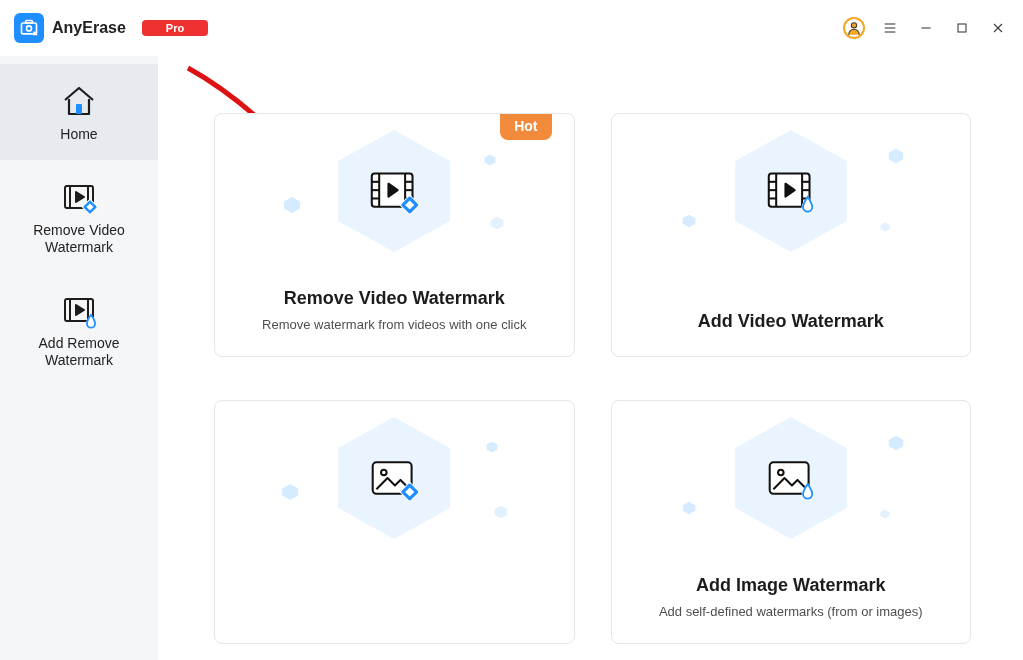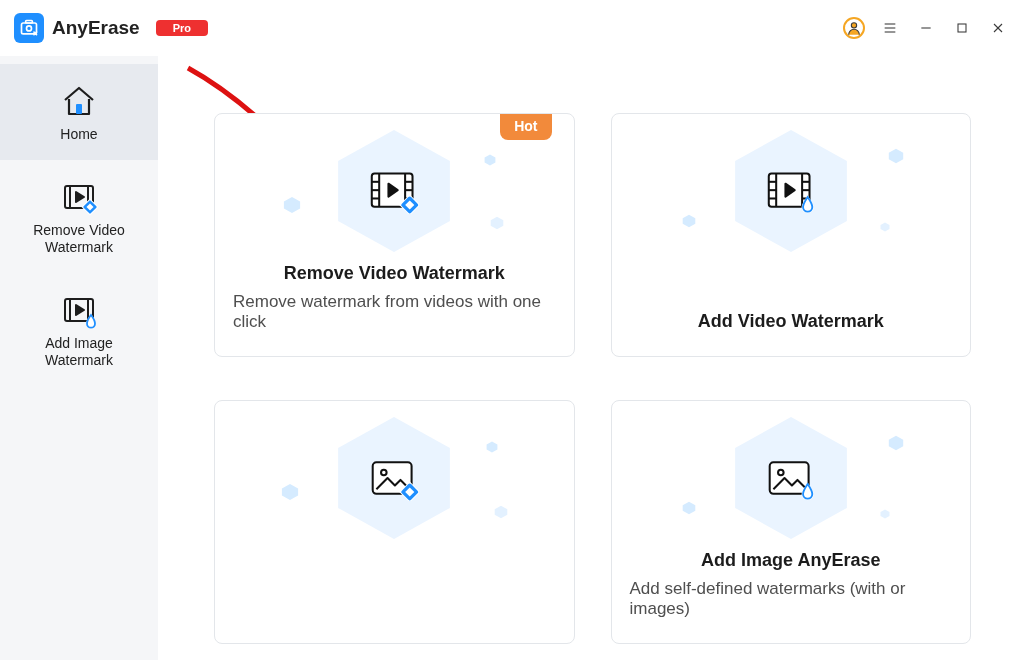--- a/index.html
+++ b/index.html
@@ -4,22 +4,22 @@
 <style>
   * { box-sizing: border-box; margin: 0; padding: 0; }
   html, body { width: 1023px; height: 660px; font-family: -apple-system, "Segoe UI", Arial, sans-serif; background:#fff; }
   body { display:flex; flex-direction:column; overflow:hidden; }
 
   
   .titlebar { height: 56px; display:flex; align-items:center; padding:0 14px; background:#fff; }
   .logo-wrap { display:flex; align-items:center; gap:8px; }
   .logo-box { width:30px; height:30px; border-radius:6px; background:#1f8fff; display:flex; align-items:center; justify-content:center; }
   .logo-box svg { width:20px; height:20px; }
-  .app-name { font-size:19px; font-weight:600; color:#222; }
-  .pro-badge { margin-left:8px; padding:2px 17px; font-size:11px; font-weight:600; color:#fff; background:#ee3030; border-radius:4px; }
+  .app-name { font-size:16px; font-weight:600; color:#222; }
+  .pro-badge { margin-left:8px; padding:2px 24px; font-size:11px; font-weight:600; color:#fff; background:#ee3030; border-radius:4px; }
   .titlebar-spacer { flex:1; }
   .title-btns { display:flex; align-items:center; gap:14px; }
   .title-btns .tbtn { width:22px; height:22px; display:flex; align-items:center; justify-content:center; color:#444; cursor:pointer; }
   .avatar-ring { width:22px; height:22px; border:2px solid #f5a623; border-radius:50%; display:flex; align-items:center; justify-content:center; }
   .avatar-ring svg { width:12px; height:12px; }
 
   
   .body-row { flex:1; display:flex; min-height:0; }
 
   .sidebar { width:158px; background:#f5f6f8; display:flex; flex-direction:column; padding-top:8px; }
@@ -27,21 +27,21 @@
   .sb-item.active { background:#e7eaef; }
   .sb-item .sb-icon { width:40px; height:40px; display:flex; align-items:center; justify-content:center; }
   .sb-item .sb-label { font-size:14px; color:#222; text-align:center; line-height:1.25; white-space:pre-line; }
 
   .content { flex:1; background:#fff; padding:46px 52px 24px 56px; display:flex; flex-direction:column; gap:32px; overflow:hidden; position:relative; }
   .card-row { display:flex; gap:36px; }
 
   .card { position:relative; flex:1; border:1px solid #e3e6ea; border-radius:8px; height:244px; display:flex; flex-direction:column; align-items:center; justify-content:flex-end; padding:6px 18px 24px; cursor:pointer; background:#fff;margin-top:11px; }
 
   .card .card-title { font-size:18px; font-weight:600; color:#1c1c1c; }
-  .card .card-sub { margin-top:8px; font-size:17px; color:#4f4f4f; text-align:left; }
+  .card .card-sub { margin-top:8px; font-size:13px; color:#4f4f4f; text-align:right; }
 
   .hot-tag { position:absolute; top:0; right:22px; padding:4px 14px 6px; font-size:14px; font-weight:600; color:#fff; background:#f28a3b; border-radius:0 0 8px 8px; }
 
   
   .hex-bg { position:absolute; top:12px; left:0; right:0; height:130px; display:flex; align-items:center; justify-content:center; pointer-events:none; }
   .hex-bg svg.big { width:140px; height:130px; }
   .hex-bg .mini { position:absolute; }
   .hex-bg .mini svg { display:block; }
 
   .card-icon { position:absolute; top:56px; left:0; right:0; display:flex; justify-content:center; pointer-events:none; }
@@ -152,21 +152,21 @@
               <line x1="11" y1="8" x2="11" y2="30"></line>
               <line x1="29" y1="8" x2="29" y2="30"></line>
               <path d="M17 14 l8 5 -8 5 z" fill="#1d1d1d"></path>
             </g>
             <g transform="translate(27,23)">
               <path d="M5 0 C9 5 10 8 10 10 a5 5 0 0 1 -10 0 C0 8 1 5 5 0 Z" fill="#fff"></path>
               <path d="M5 1 C8.5 5.5 9 8 9 9.7 a4 4 0 0 1 -8 0 C1 8 1.5 5.5 5 1 Z" fill="none" stroke="#1f8fff" stroke-width="1.8"></path>
             </g>
           </svg>
       </span>
-      <span class="sb-label">Add Image
+      <span class="sb-label">Add Remove
 Watermark</span>
     </div>
 
   </div>
 
   <div class="content">
 
     <svg class="arrow-annot" viewBox="0 0 170 150">
       <defs>
       </defs>
@@ -334,19 +334,19 @@
                 <rect x="4" y="5" width="42" height="34" rx="4" fill="#fff"></rect>
                 <circle cx="16" cy="16" r="3"></circle>
                 <path d="M8 34 l12 -12 8 8 6 -6 10 10"></path>
               </g>
               <g transform="translate(38,27)">
                 <path d="M7 0 C12 7 13.5 10 13.5 12.5 a6.5 6.5 0 0 1 -13 0 C0.5 10 2 7 7 0 Z" fill="#fff"></path>
                 <path d="M7 1.5 C11 7.5 12 10 12 12.2 a5 5 0 0 1 -10 0 C2 10 3 7.5 7 1.5 Z" fill="none" stroke="#1f8fff" stroke-width="2"></path>
               </g>
             </svg>
         </div>
-        <div class="card-title">Add Image AnyErase</div>
-        <div class="card-sub">Add self-defined watermarks  (with or images)</div>
+        <div class="card-title">Add Image Watermark</div>
+        <div class="card-sub">Add self-defined watermarks  (from or images)</div>
       </div>
     </div>
 
   </div>
 </div>
 
 </body></html>

